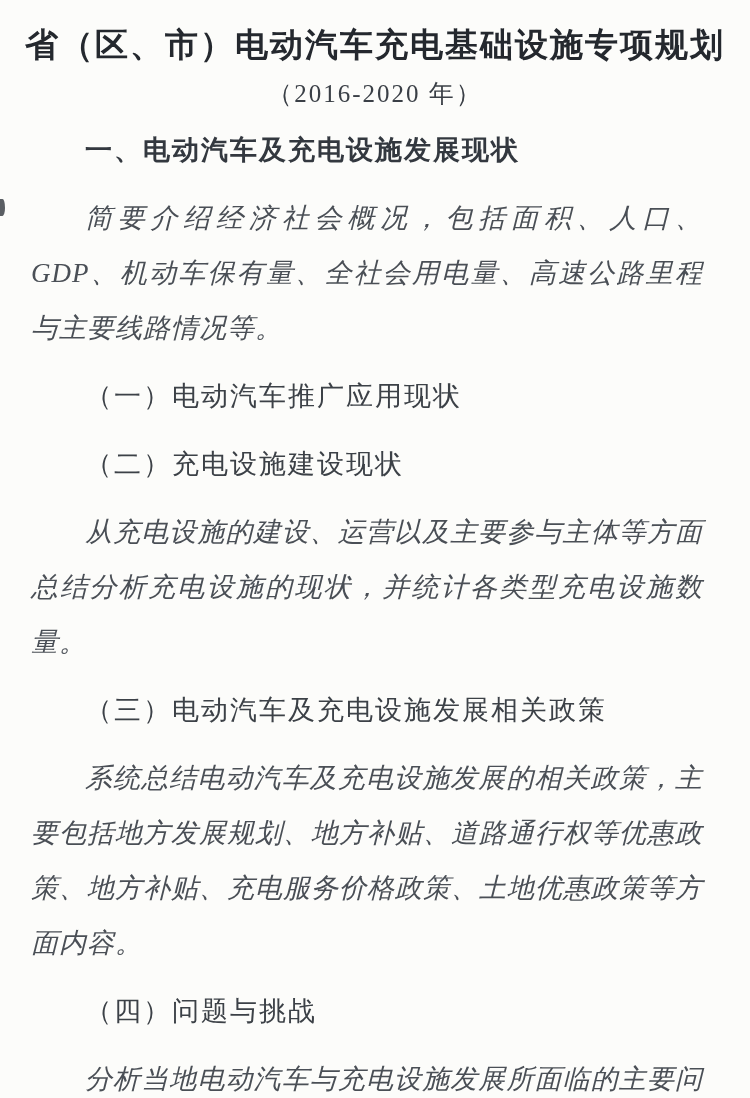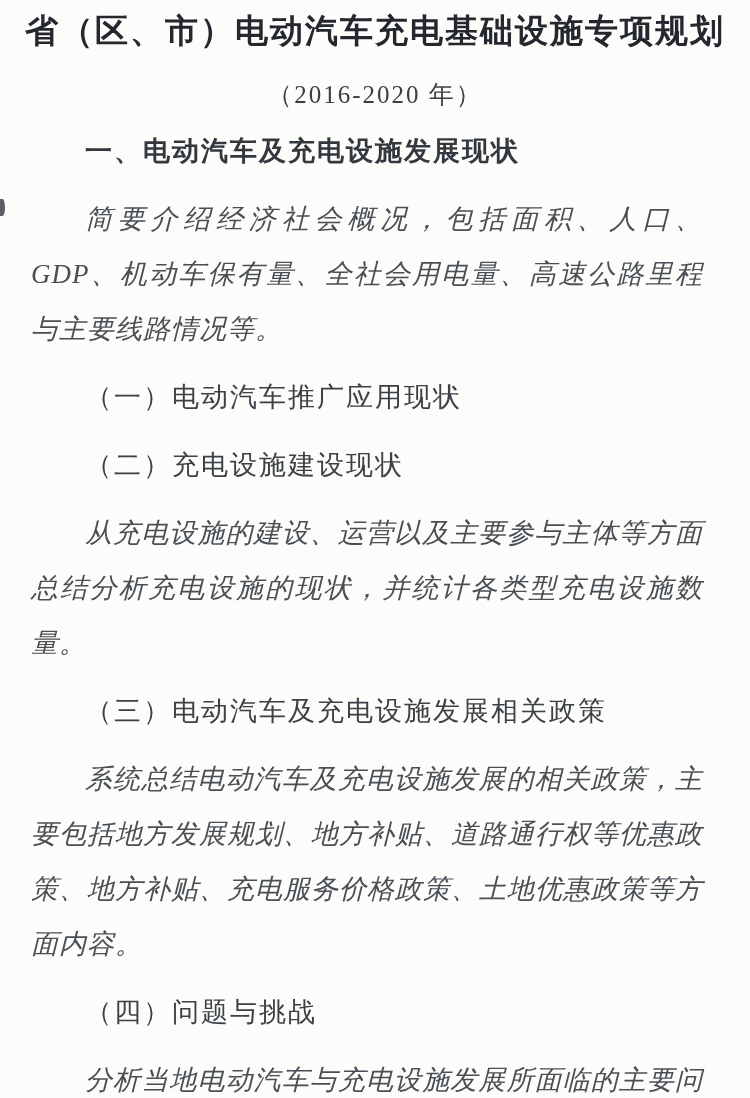--- a/index.html
+++ b/index.html
@@ -10,30 +10,30 @@
   .page {
     position: relative;
     width: 750px;
     height: 1098px;
     background: #fcfcfa;
     overflow: hidden;
     color: #41464d;
     font-family: "Liberation Serif", "DejaVu Serif", serif;
   }
   .doc-title {
-    padding-top: 8px;
+    padding-top: 22px;
     text-align: center;
     font-size: 33px;
     line-height: 47px;
     font-weight: bold;
     color: #24282e;
     letter-spacing: 2px;
   }
   .doc-subtitle {
-    margin-top: 24px;
+    margin-top: 9px;
     text-align: center;
     font-size: 25px;
     line-height: 32px;
     font-weight: normal;
     color: #3a3f46;
     letter-spacing: 2px;
   }
   .content {
     margin-top: 6px;
     padding: 0 34px 0 18px;

